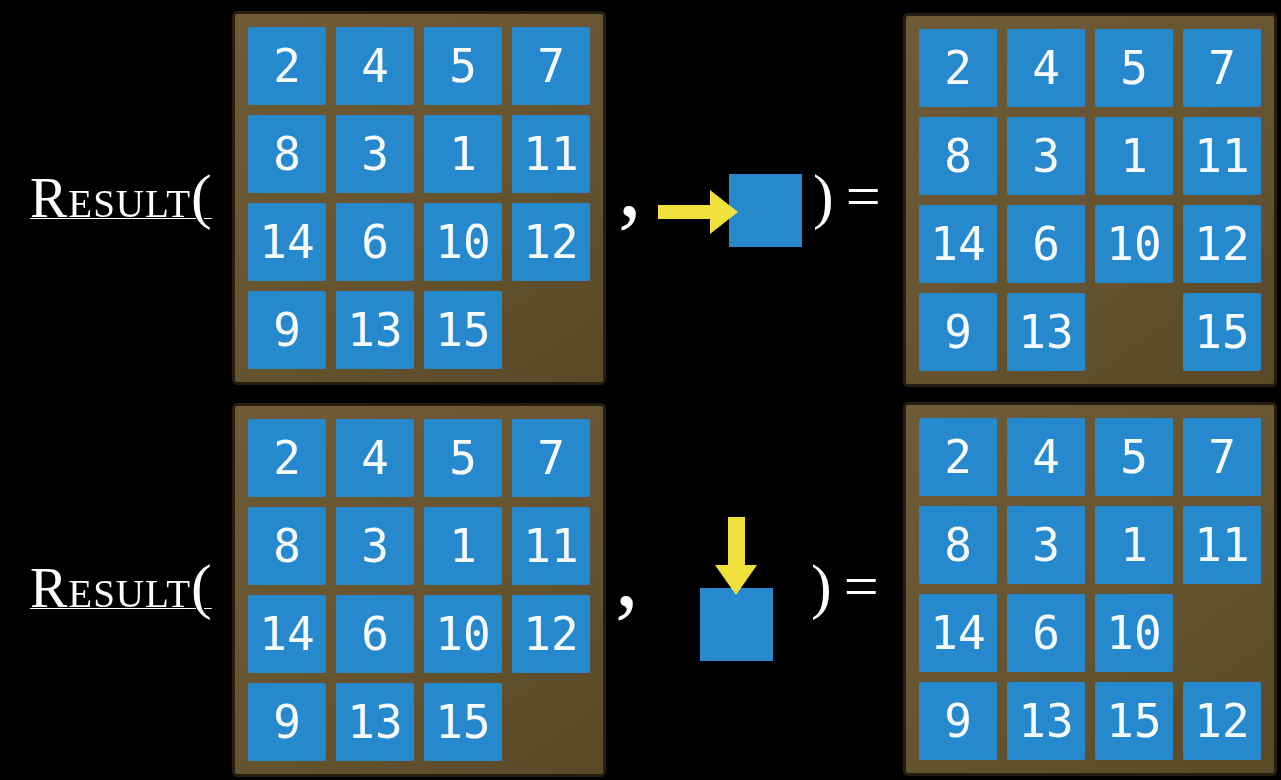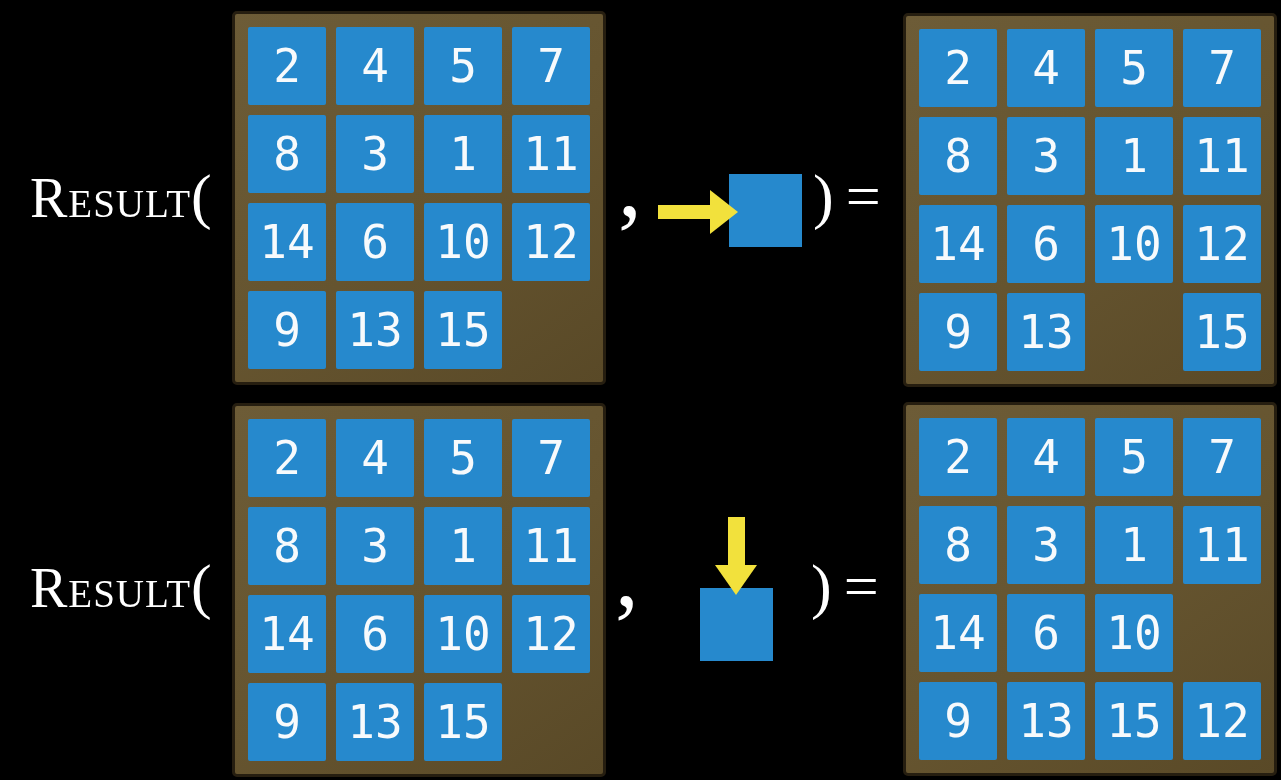--- a/index.html
+++ b/index.html
@@ -17,21 +17,21 @@
     position:relative;
     width:1281px;height:780px;
     background:var(--background);
     overflow:hidden;
     font-family:"Liberation Serif","DejaVu Serif",serif;
     color:var(--text);
   }
   .abs{position:absolute;}
 
   
-  .result-label{white-space:nowrap;line-height:1;}
+  .result-label{white-space:nowrap;line-height:1;text-decoration:underline;}
   .fn-name{
     font-size:56px;
     font-variant:small-caps;
     letter-spacing:1px;
     color:var(--text);
   }
   .paren{font-size:62px;color:var(--text);}
   .comma{font-size:95px;line-height:1;color:var(--text);}
   .close-eq{line-height:1;white-space:nowrap;}
   .equals{font-size:62px;margin-left:12px;color:var(--text);}

